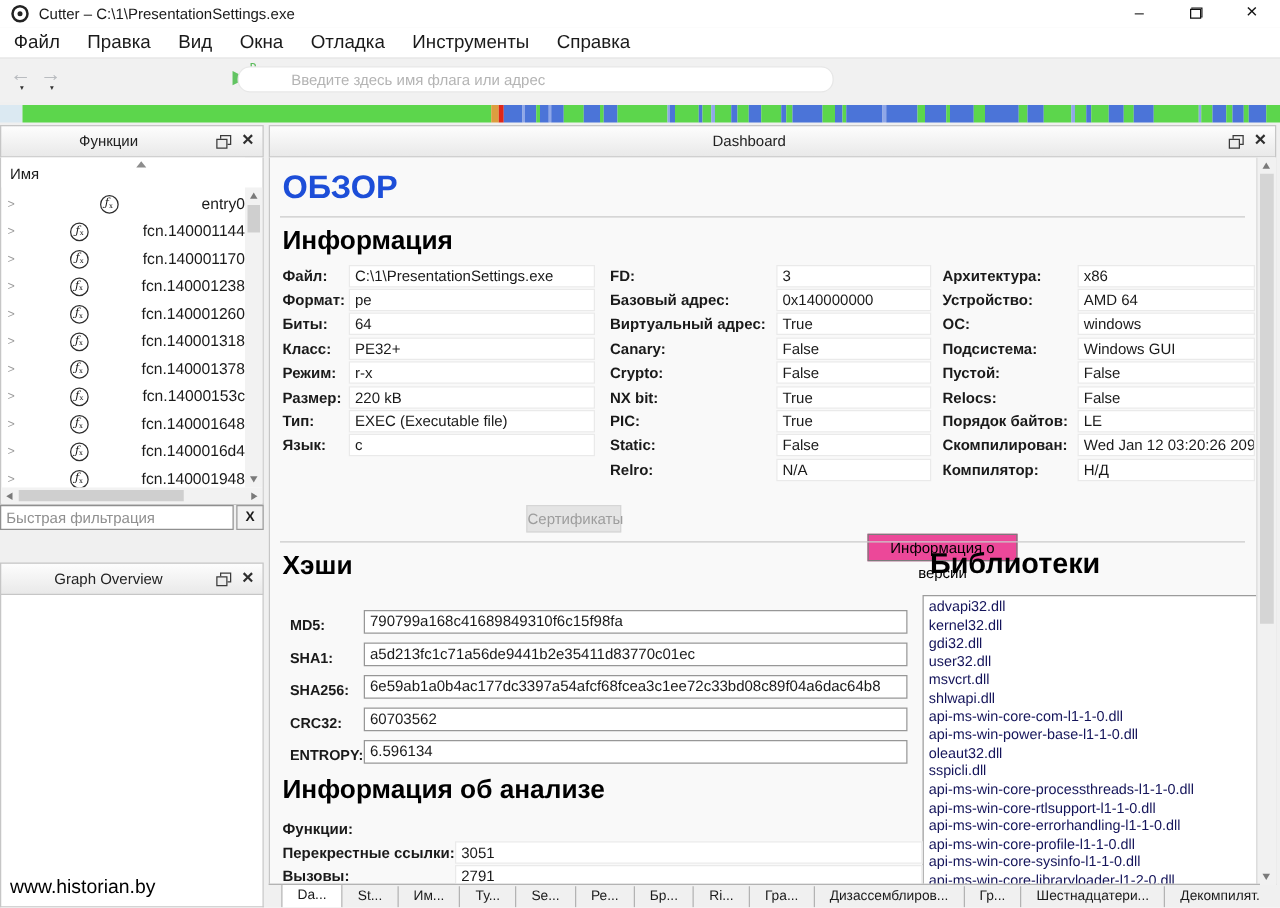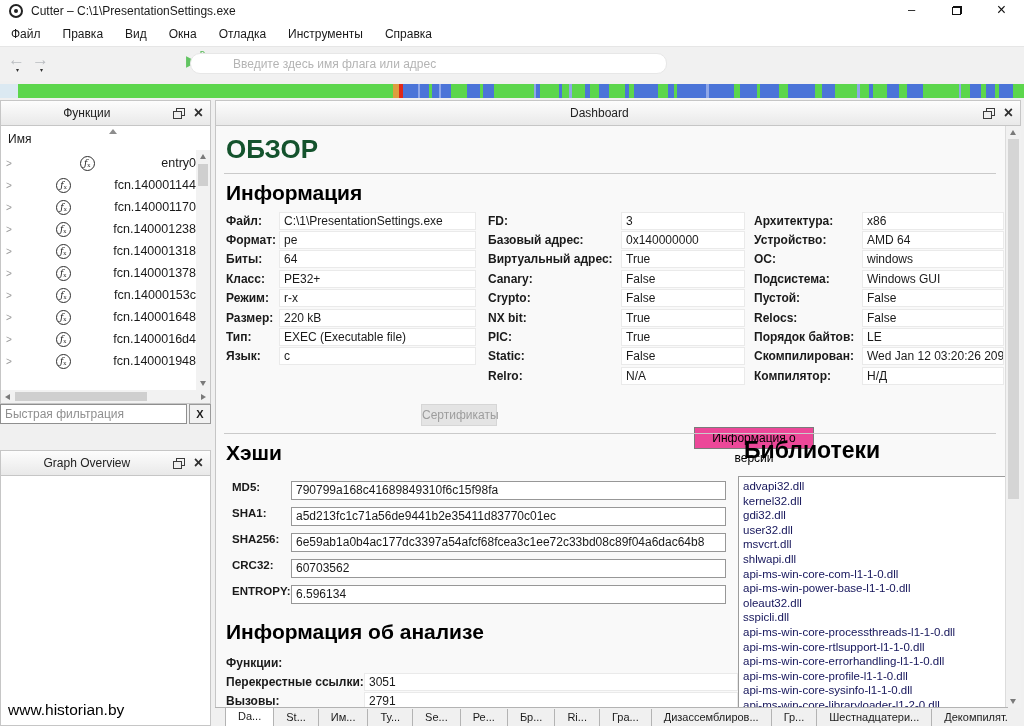--- a/index.html
+++ b/index.html
@@ -13,21 +13,21 @@
   .app-logo::after{content:"";position:absolute;left:3px;top:3px;width:4px;height:4px;
             background:#222;border-radius:50%;}
   .win-title{font-size:12px;flex:1;}
   .win-controls{display:flex;height:22px;}
   .win-btn{width:45px;text-align:center;font-size:13px;line-height:20px;color:#111;}
   .restore-glyph{position:relative;display:inline-block;width:10px;height:9px;margin-top:6px;}
   .restore-glyph::before{content:"";position:absolute;top:0;right:0;width:7px;height:6px;border:1px solid #111;}
   .restore-glyph::after{content:"";position:absolute;bottom:0;left:0;width:7px;height:6px;border:1px solid #111;background:#fff;}
   
   .menubar{position:absolute;top:22px;left:0;right:0;height:24px;background:#fff;
-           display:flex;align-items:flex-start;font-size:12px;}
+           display:flex;align-items:flex-start;font-size:15px;}
   .menu-item{padding:0 11px;line-height:24px;}
   
   .toolbar{position:absolute;top:46px;left:0;right:0;height:34px;background:#f1f1f1;
            border-top:1px solid #e6e6e6;}
   .nav-arrow{position:absolute;top:3px;font-size:17px;font-weight:bold;color:#b9bcc0;}
   .nav-back{left:8px;} .nav-fwd{left:32px;}
   .mini-caret{position:absolute;top:19px;font-size:6px;color:#333;}
   .caret-back{left:16px;} .caret-fwd{left:40px;}
   .play-btn{position:absolute;left:186px;top:5px;font-size:15px;color:#62c462;}
   .play-badge{position:absolute;left:200px;top:3px;font-size:7px;color:#5bbb5b;font-weight:bold;}
@@ -87,41 +87,41 @@
   
   .go-header{position:absolute;top:350px;left:0;right:0;}
   .go-content{position:absolute;top:376px;left:0;right:0;bottom:0;background:#fff;
           border:1px solid #c6c6c6;border-top:none;box-sizing:border-box;}
   .watermark{position:absolute;left:8px;bottom:7px;font-size:15.5px;color:#000;}
   
   .dashboard{position:absolute;top:100px;left:215px;right:0;bottom:0;}
   .dash-header{position:absolute;top:0;left:0;right:3px;}
   .dash-body{position:absolute;top:26px;left:0;right:3px;bottom:18px;background:#f9f9f9;
           border:1px solid #c6c6c6;border-top:none;box-sizing:border-box;overflow:hidden;}
-  .h1{position:absolute;left:10px;top:8px;font-size:26px;font-weight:bold;color:#14532d;}
+  .h1{position:absolute;left:10px;top:8px;font-size:26px;font-weight:bold;color:#1d4ed8;}
   .rule{position:absolute;left:8px;right:24px;height:0;border-top:1px solid #cacaca;}
   .rule1{top:47px;} .rule2{top:307px;}
   .h2{font-size:21px;font-weight:bold;color:#000;position:absolute;}
   .h2-info{left:10px;top:55px;}
   .h2-hash{left:10px;top:315px;}
   .h2-libs{left:528px;top:311px;font-size:23px;}
   .h2-analysis{left:10px;top:494px;}
   .info-col{position:absolute;top:85px;}
   .col1{left:10px;width:250px;} .col2{left:272px;width:257px;} .col3{left:538px;width:250px;}
   .irow{display:flex;align-items:center;height:19.4px;}
   .ilabel{font-weight:bold;font-size:12px;white-space:nowrap;flex:none;}
   .col1 .ilabel{width:53px;} .col2 .ilabel{width:133px;} .col3 .ilabel{width:108px;}
   .ibox{flex:1;background:#fff;border:1px solid #eaeaea;height:16px;line-height:16px;
         font-size:12px;padding:0 4px;overflow:hidden;white-space:nowrap;}
   .btn{position:absolute;top:278px;height:22px;font-size:12px;font-family:"Liberation Sans",sans-serif;
        text-align:center;line-height:20px;box-sizing:border-box;}
   .btn-cert{left:205px;width:76px;background:#e4e4e4;border:1px solid #d6d6d6;color:#9d9d9d;}
   .btn-version{left:478px;width:120px;background:#ec4899;border:1px solid #7b7b7b;color:#000;margin-top:23px;}
   .hash-rows{position:absolute;left:16px;top:355px;width:494px;}
-  .hrow{display:flex;align-items:flex-start;height:26px;}
+  .hrow{display:flex;align-items:flex-end;height:26px;}
   .hlabel{font-weight:bold;font-size:11.5px;width:59px;flex:none;}
   .hbox{flex:1;background:#fff;border:1px solid #979797;height:17px;line-height:17px;
         font-size:12px;padding:0 4px;overflow:hidden;white-space:nowrap;}
   .libs-box{position:absolute;left:522px;top:350px;width:268px;height:255px;background:#fff;
         border:1px solid #9c9c9c;box-sizing:border-box;overflow:hidden;padding:2px 0;}
   .lib-item{font-size:11.5px;line-height:14.6px;padding:0 4px;white-space:nowrap;color:#14145a;}
   .an-rows{position:absolute;left:10px;top:527px;width:512px;}
   .an-rows .ilabel{width:138px;}
   
   .dash-vscroll{position:absolute;top:26px;right:3px;bottom:18px;width:15px;background:#f1f1f1;
@@ -273,20 +273,25 @@
           <span class="fn-icon"></span>
           <span class="fn-name">fcn.140001170</span>
         </div>
 
         <div class="tree-row">
           <span class="expander"></span>
           <span class="fn-icon"></span>
           <span class="fn-name">fcn.140001238</span>
         </div>
 
+        <div class="tree-row">
+          <span class="expander"></span>
+          <span class="fn-icon"></span>
+          <span class="fn-name">fcn.140001260</span>
+        </div>
 
         <div class="tree-row">
           <span class="expander"></span>
           <span class="fn-icon"></span>
           <span class="fn-name">fcn.140001318</span>
         </div>
 
         <div class="tree-row">
           <span class="expander"></span>
           <span class="fn-icon"></span>

